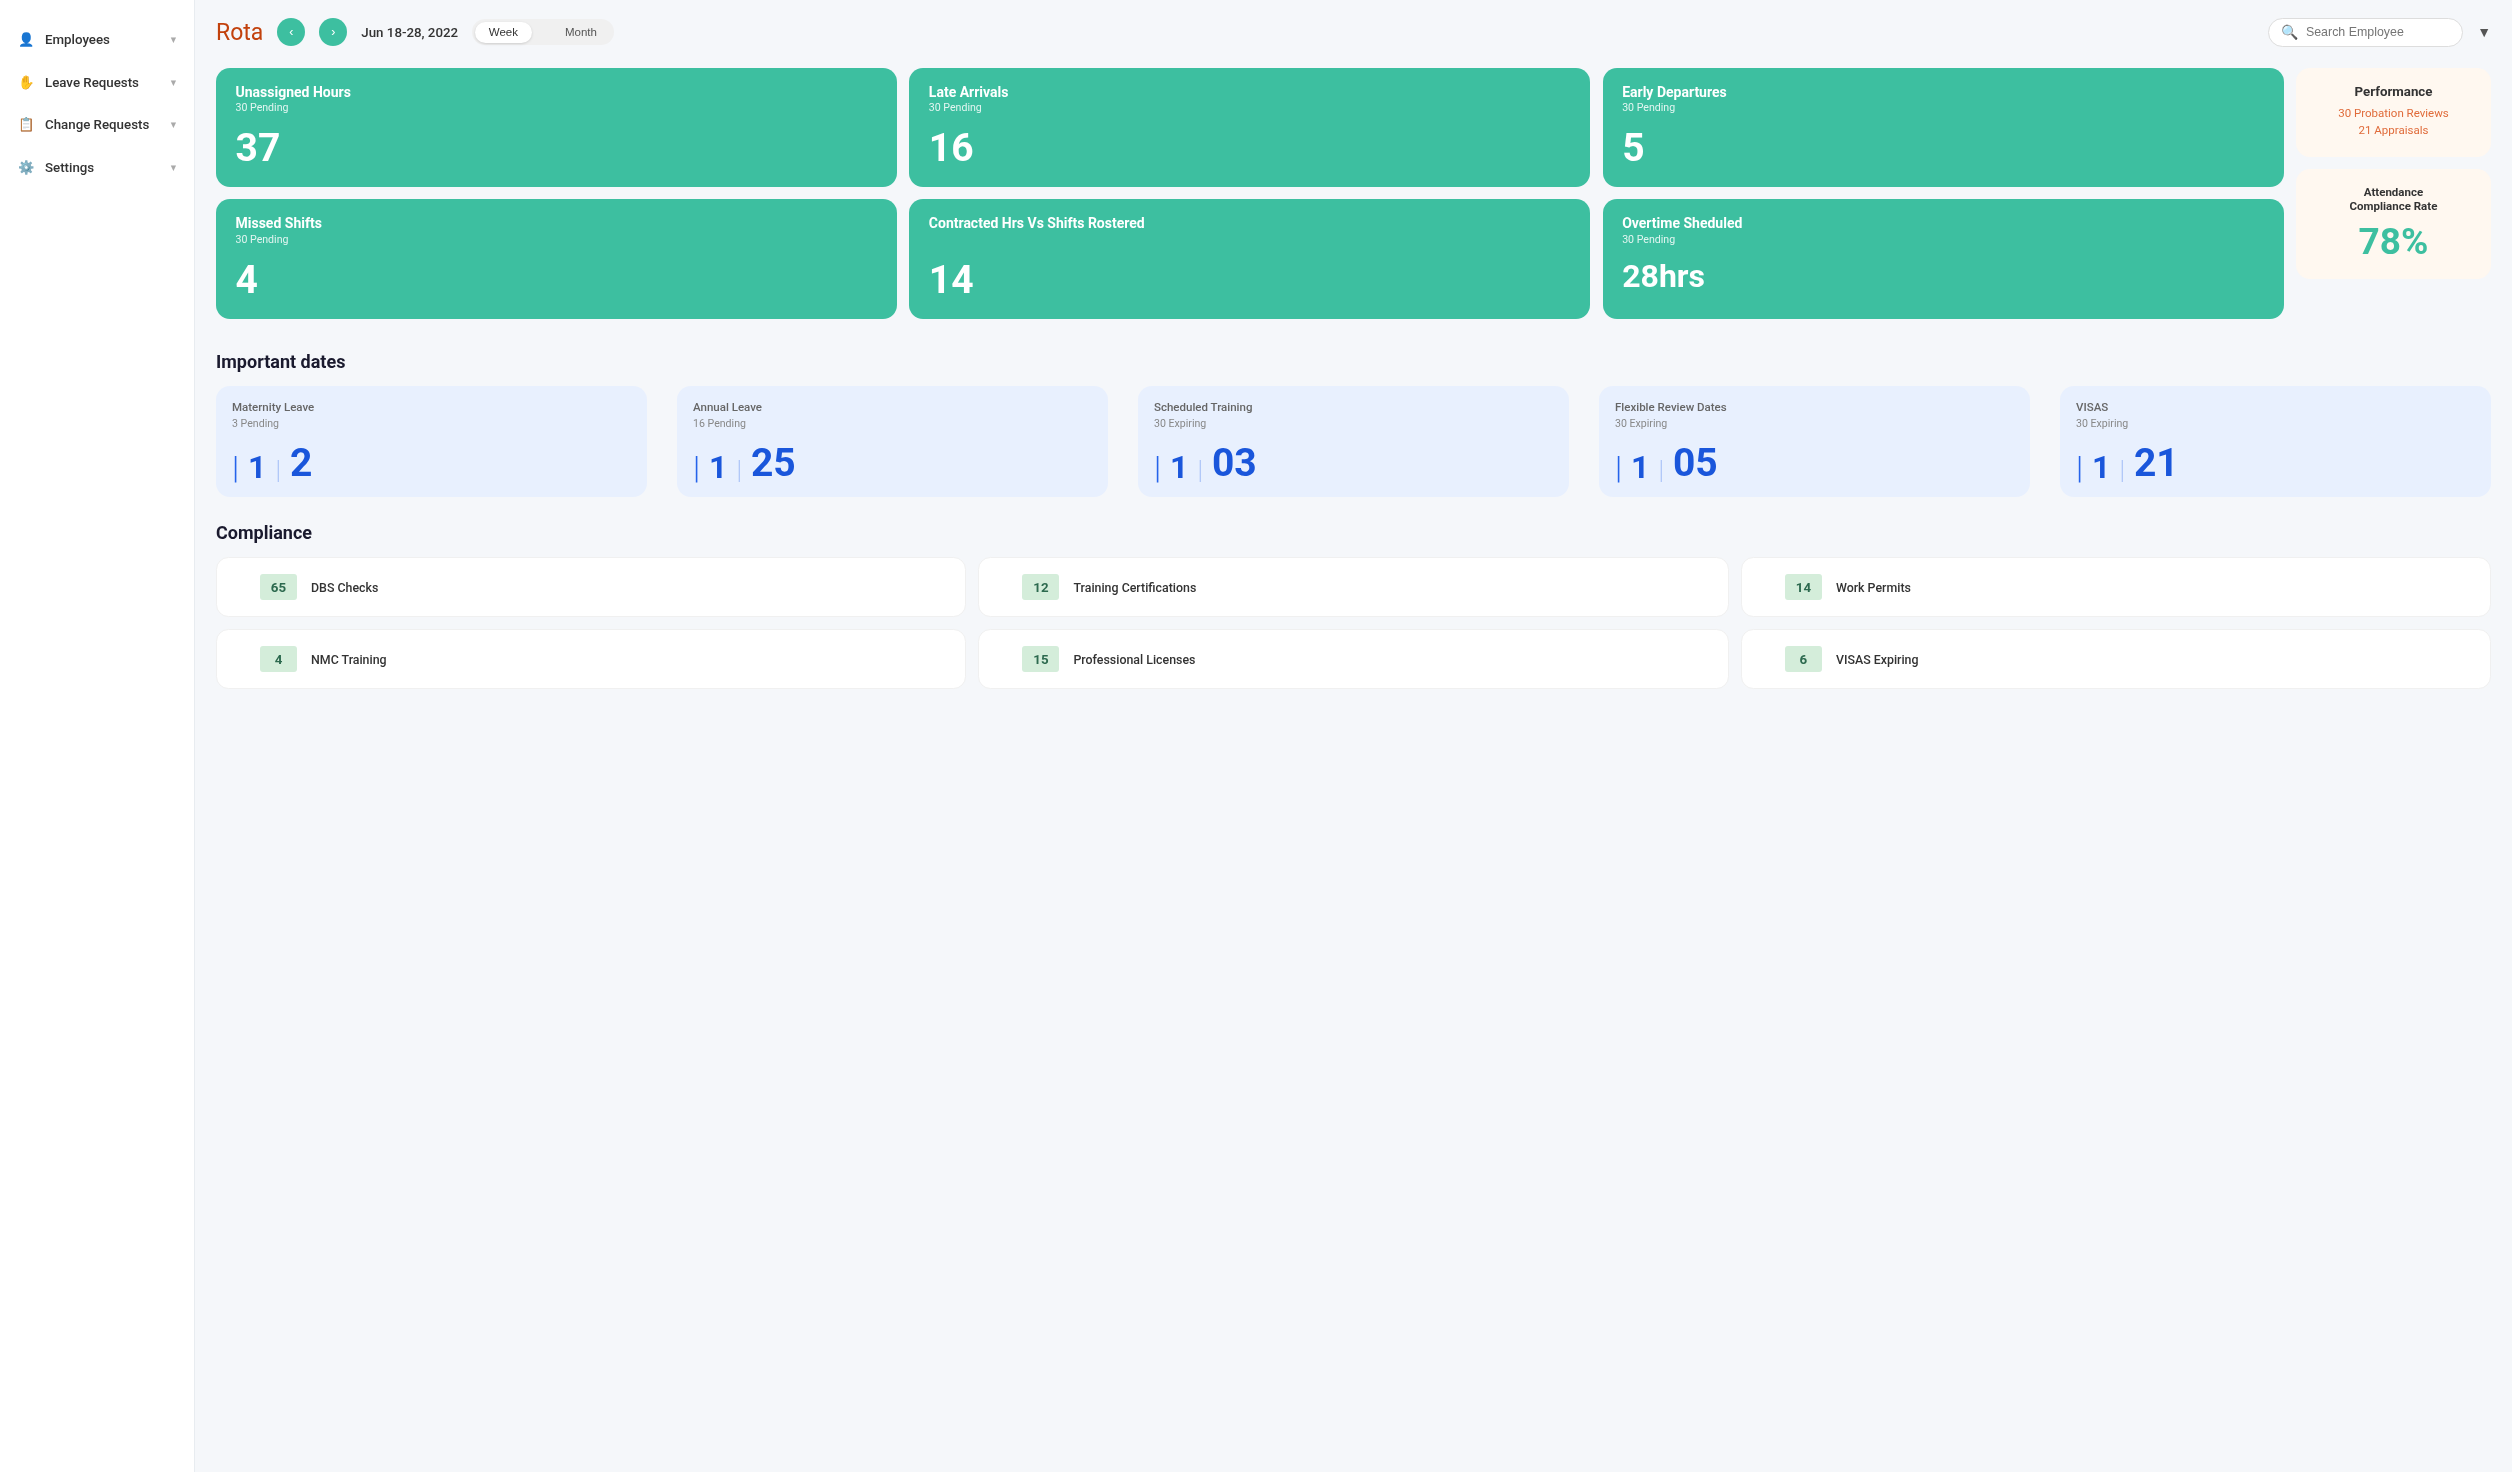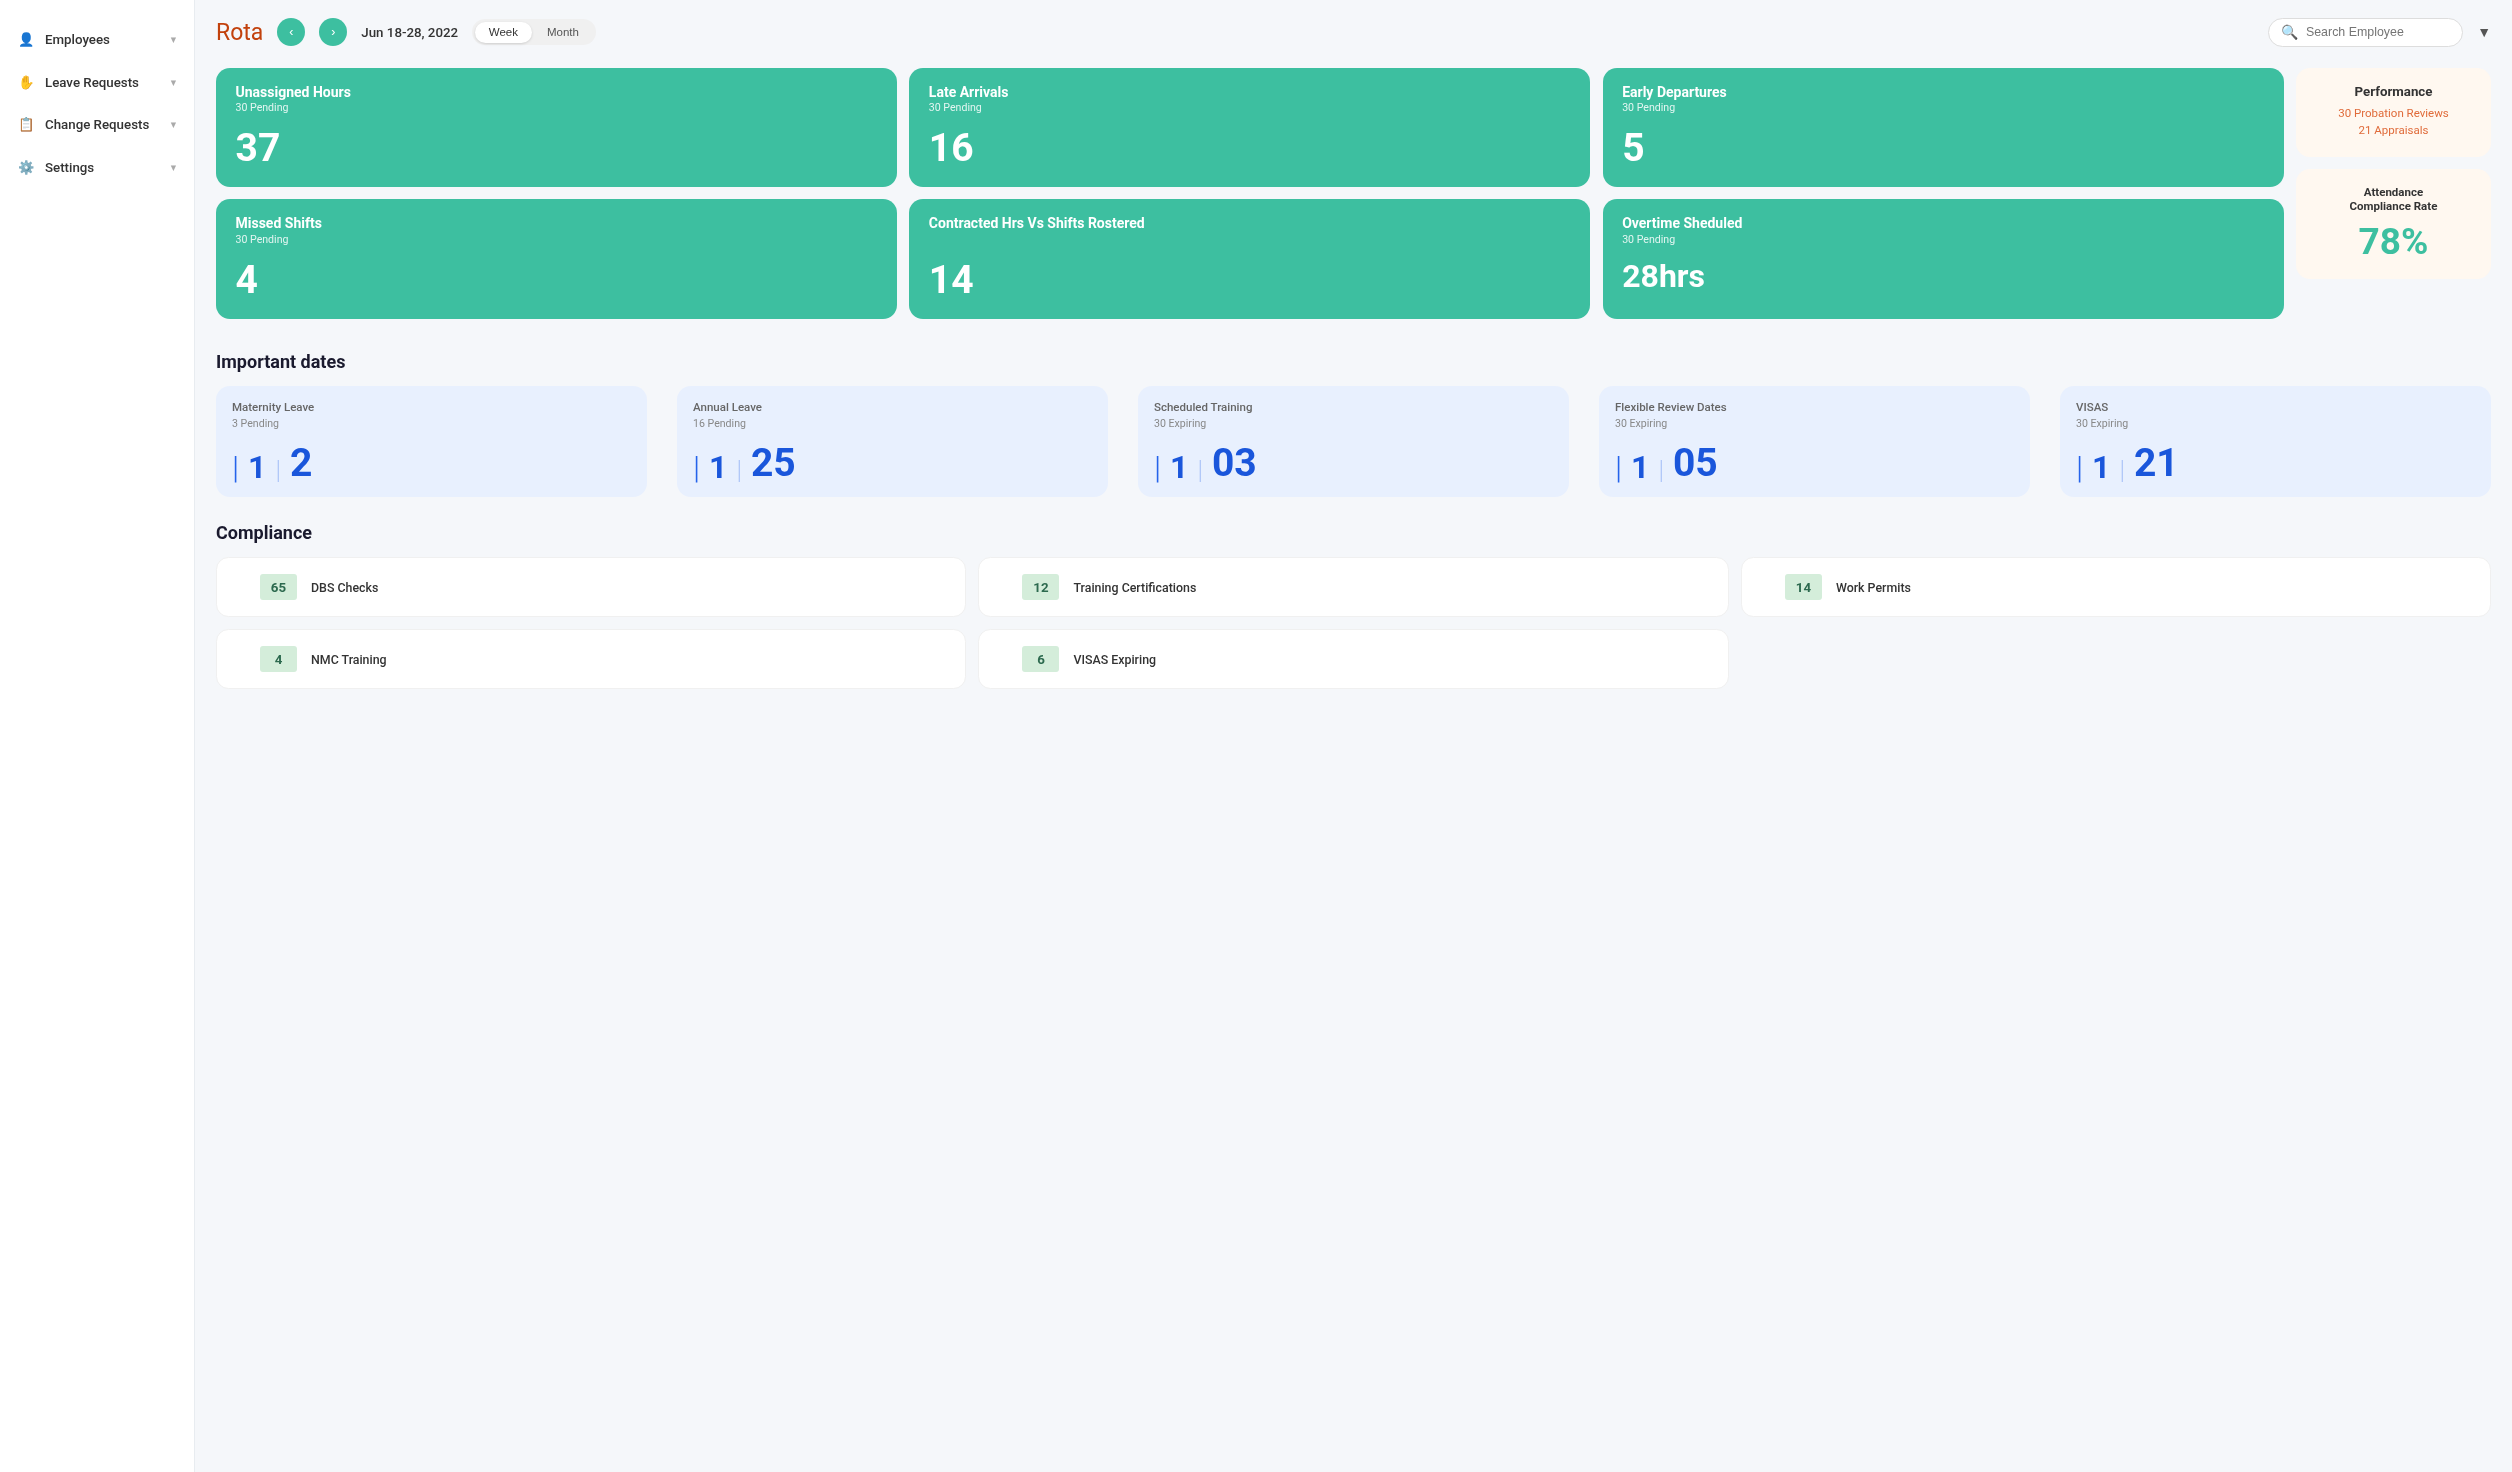--- a/index.html
+++ b/index.html
@@ -83,21 +83,21 @@
     .date-range {
       font-size: 13.3px;
       color: #333;
       font-weight: 500;
     }
     .view-toggle {
       display: flex;
       background: #f0f0f0;
       border-radius: 18px;
       padding: 2.7px;
-      gap: 1px;
+      gap: 19px;
     }
     .view-btn {
       padding: 4.4px 14px;
       border-radius: 14px;
       border: none;
       cursor: pointer;
       font-size: 11.5px;
       font-weight: 500;
       color: #555;
       background: transparent;
@@ -475,20 +475,24 @@
     <div class="compliance-card">
       <span class="compliance-badge">14</span>
       <span class="compliance-label">Work Permits</span>
     </div>
 
     <div class="compliance-card">
       <span class="compliance-badge">4</span>
       <span class="compliance-label">NMC Training</span>
     </div>
 
+    <div class="compliance-card">
+      <span class="compliance-badge">15</span>
+      <span class="compliance-label">Professional Licenses</span>
+    </div>
 
     <div class="compliance-card">
       <span class="compliance-badge">6</span>
       <span class="compliance-label">VISAS Expiring</span>
     </div>
 
   </div>
 
 </main>
 

